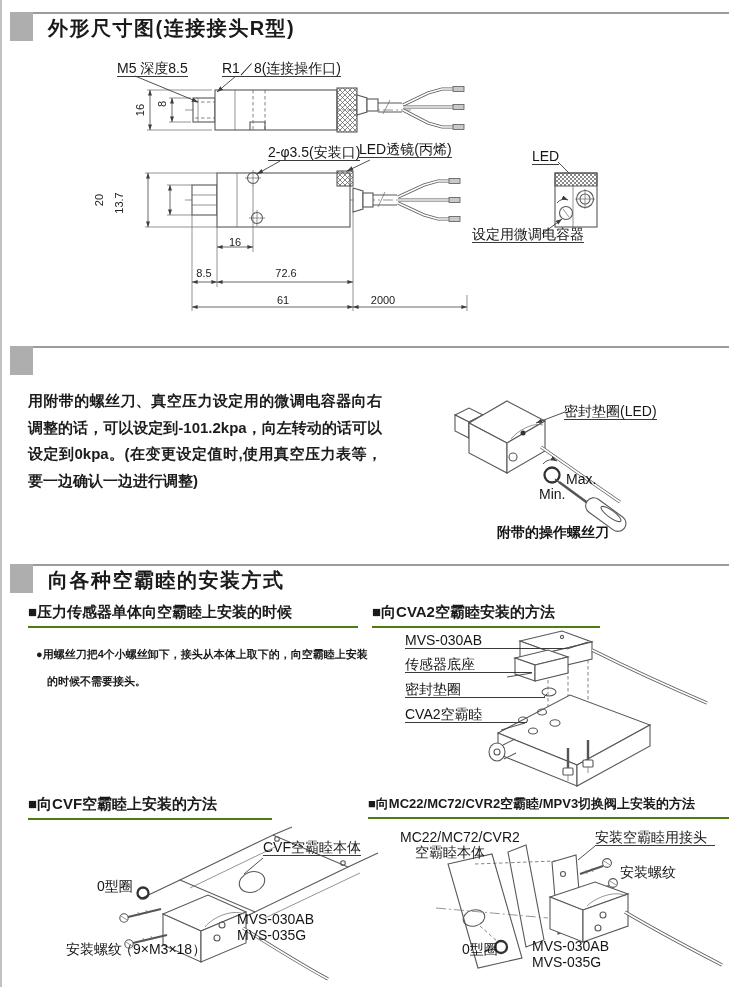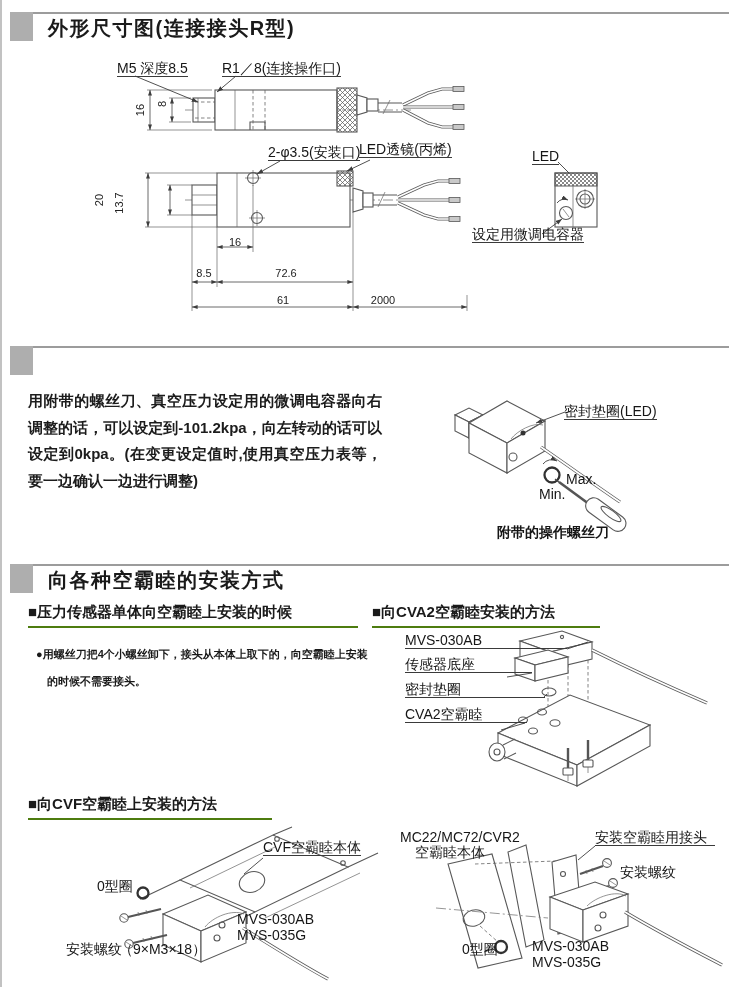--- a/index.html
+++ b/index.html
@@ -292,20 +292,21 @@
       <path class="thin" d="M113,120l1,4M121,118l1,4"></path>
     </g>
   </svg>
   <div class="lbl u" style="left:263px;top:841px">CVF空霸睦本体</div>
   <div class="lbl" style="left:97px;top:880px">0型圈</div>
   <div class="lbl" style="left:237px;top:913px">MVS-030AB</div>
   <div class="lbl" style="left:237px;top:929px">MVS-035G</div>
   <div class="lbl" style="left:66px;top:943px">安装螺纹</div>
   <div class="lbl" style="left:119px;top:943px">（9×M3×18）</div>
 
+  <div class="sub-h" style="left:368px;top:795px;width:361px;font-size:13px">■向MC22/MC72/CVR2空霸睦/MPV3切换阀上安装的方法</div>
 
   <svg style="left:370px;top:822px" width="359" height="165" viewBox="0 0 359 165">
     <g>
       <polygon class="pn" points="78,42 122,32 152,136 108,146"></polygon>
       <ellipse class="pn" cx="104" cy="96" rx="11" ry="8" transform="rotate(-15 104 96)"></ellipse>
     </g>
     <polygon class="pn" points="138,30 156,23 174,118 156,125"></polygon>
     <path class="cl" d="M66,86L178,96"></path>
     <path class="dash" d="M105,42L186,39M110,104L128,120"></path>
     <g>

